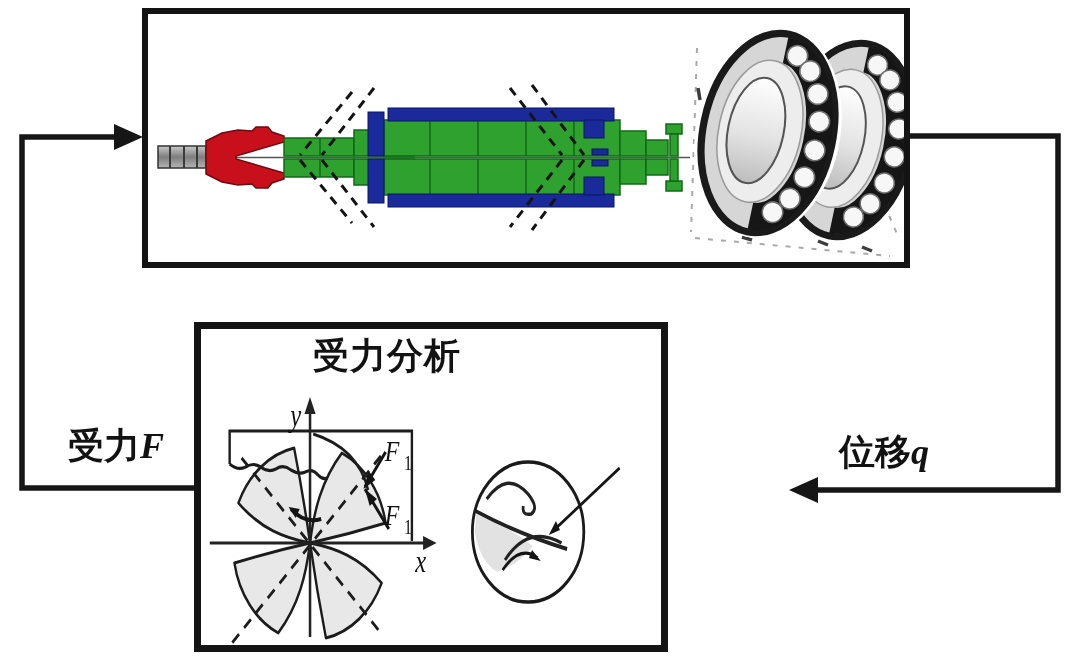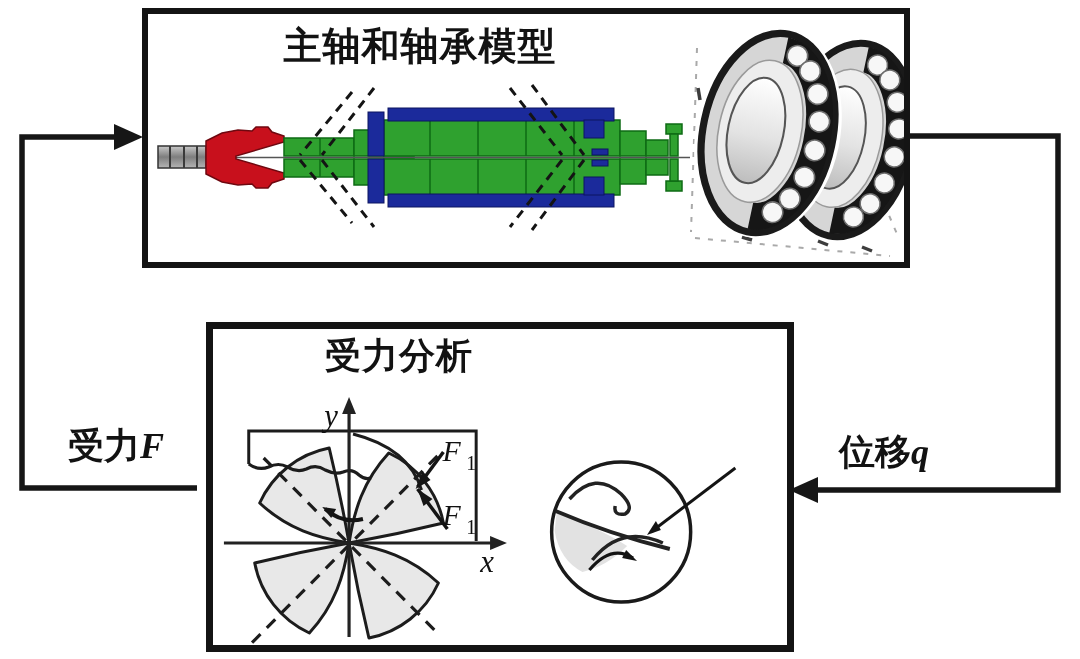--- a/index.html
+++ b/index.html
@@ -1,21 +1,21 @@
 <!DOCTYPE html>
 <html><head>
 <meta charset="utf-8">
 <style>
   html,body{margin:0;padding:0;background:#ffffff;}
   .stage{position:relative;width:1080px;height:659px;background:#ffffff;overflow:hidden;
          font-family:"Liberation Serif","DejaVu Serif",serif;}
   .connectors{position:absolute;left:0;top:0;z-index:0;}
   .box{position:absolute;background:#ffffff;border:6px solid #141414;z-index:1;box-sizing:border-box;}
   .top-box{left:142px;top:8px;width:768px;height:260px;}
-  .bottom-box{left:194px;top:322px;width:588px;height:330px;border-width:7px;margin-left:12px;}
+  .bottom-box{left:194px;top:322px;width:474px;height:330px;border-width:7px;}
   .box-svg{position:absolute;left:0;top:0;width:100%;height:100%;}
   .box-title{position:absolute;color:#121212;font-weight:bold;text-align:center;
              letter-spacing:1px;line-height:1.1;z-index:2;}
   .title-top{left:122px;top:12px;width:300px;font-size:38px;}
   .title-bottom{left:66px;top:8px;width:240px;font-size:36px;}
   .loop-label{position:absolute;z-index:2;color:#121212;font-size:36px;font-weight:bold;
               text-align:center;line-height:1.05;}
   .force-label{left:36px;top:428px;width:160px;}
   .disp-label{left:804px;top:434px;width:160px;}
   .loop-label .var{font-style:italic;font-weight:bold;font-family:"Liberation Serif","DejaVu Serif",serif;}
@@ -32,21 +32,20 @@
       <path d="M 908 136 H 1058 V 490 H 814"></path>
     </g>
     <polygon points="143,137 114,124 114,150" fill="#161616"></polygon>
     <polygon points="789,490 818,477 818,503" fill="#161616"></polygon>
   </svg>
 
   <div class="loop-label force-label"><span>受力</span><span class="var">F</span></div>
   <div class="loop-label disp-label"><span>位移</span><span class="var">q</span></div>
 
   <div class="box top-box">
-    <div class="box-title title-top">主轴和轴承模型</div>
 
     <svg class="box-svg" viewBox="148 14 756 248" preserveAspectRatio="none">
       <defs>
         <linearGradient id="shaftGrad" x1="0" y1="0" x2="0" y2="1">
           <stop offset="0" stop-color="#c9c9c9"></stop>
             <stop offset="0.5" stop-color="#7e7e7e"></stop>
             <stop offset="1" stop-color="#b5b5b5"></stop>
         </linearGradient>
         <linearGradient id="boreGrad" x1="0" y1="0" x2="0" y2="1">
           <stop offset="0" stop-color="#ffffff"></stop>

